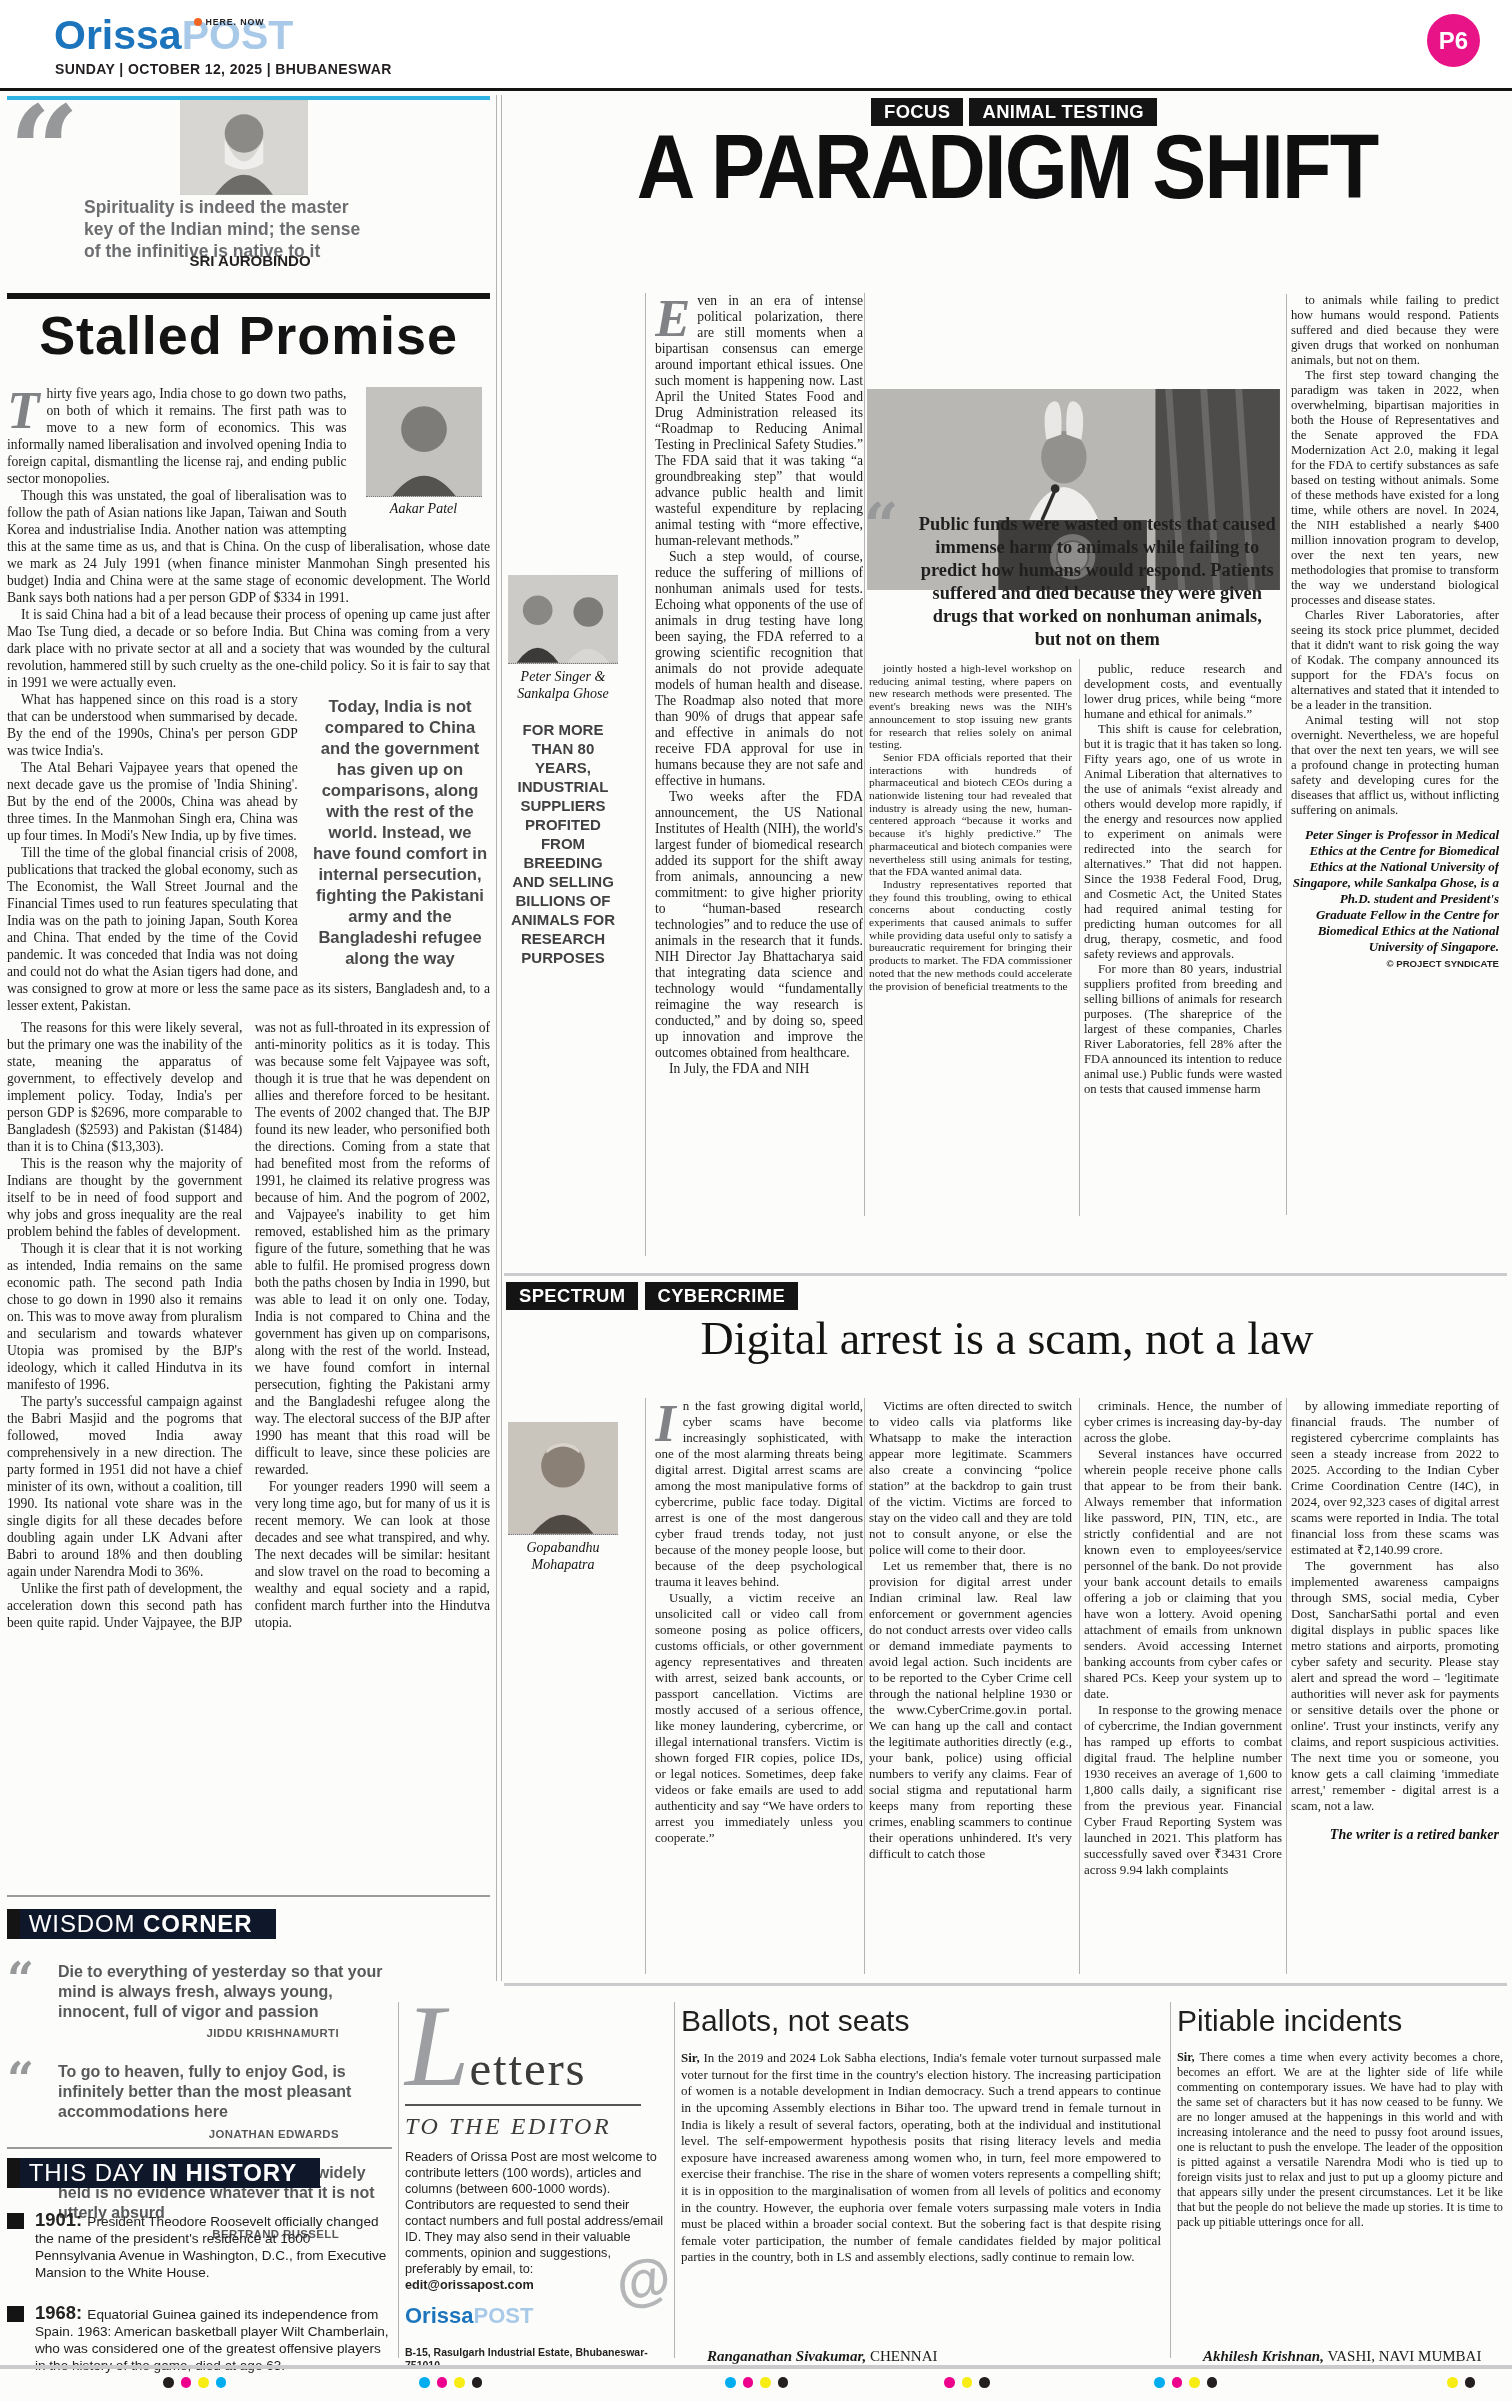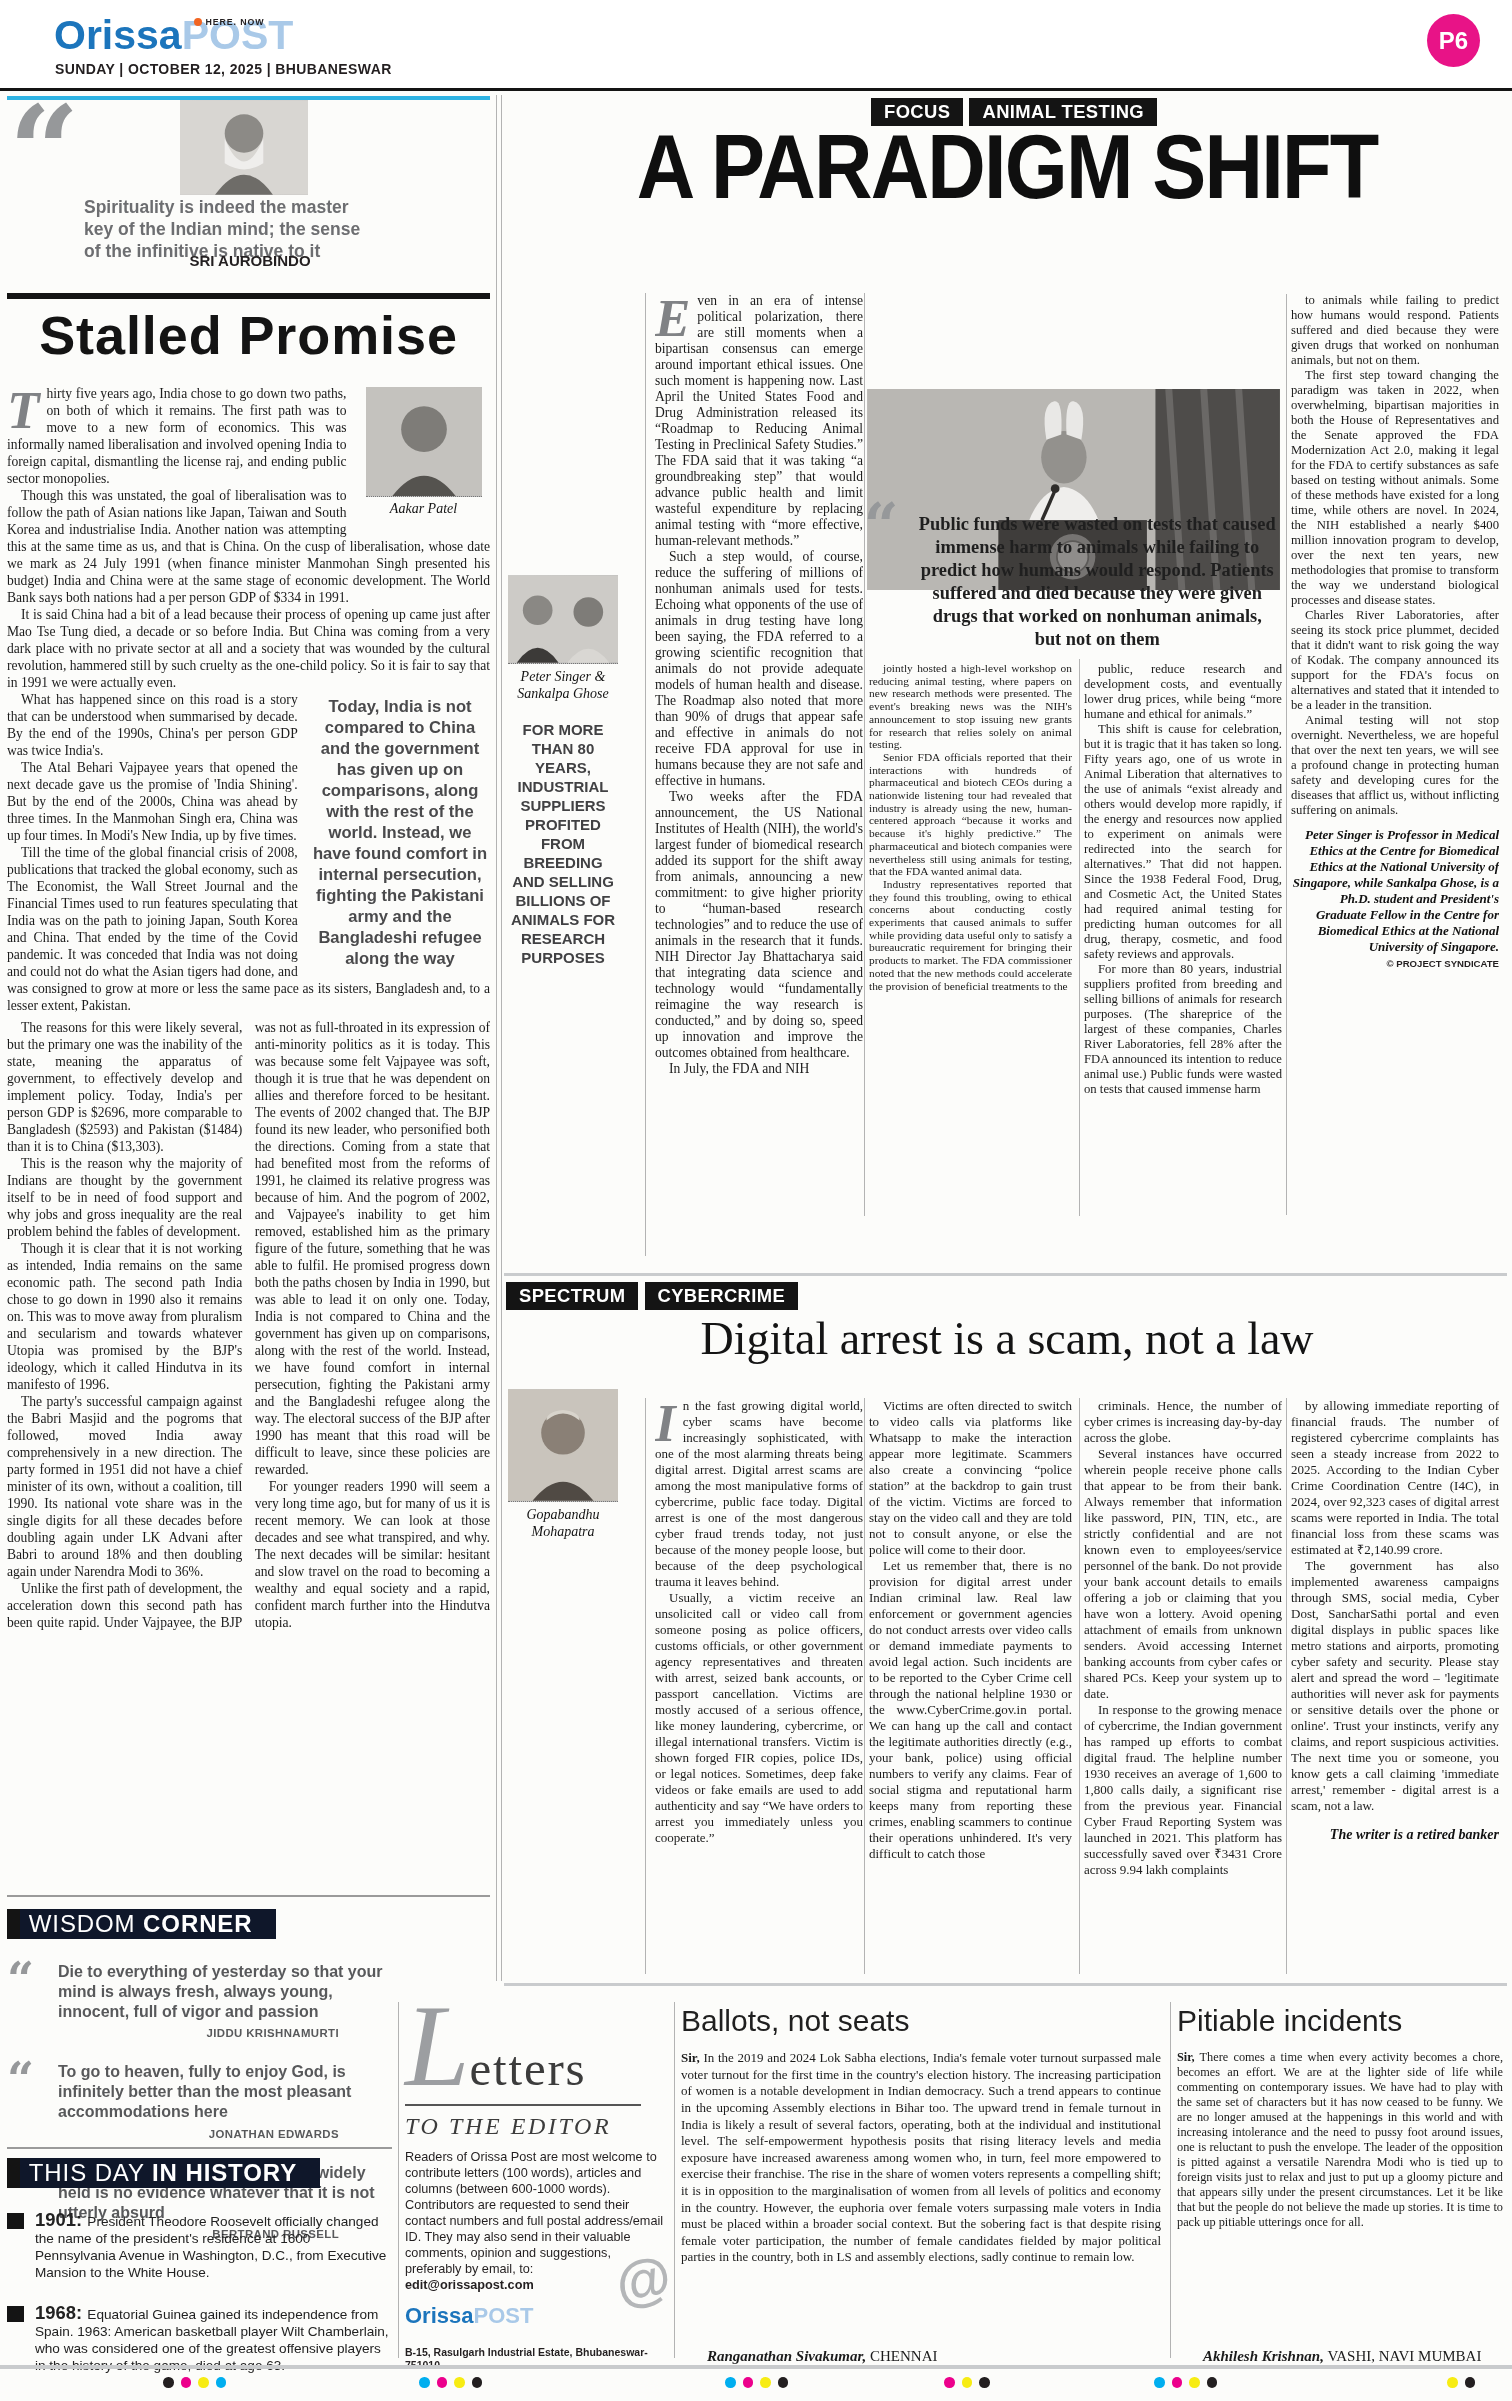--- a/index.html
+++ b/index.html
@@ -248,21 +248,21 @@
     <div class="bio">Peter Singer is Professor in Medical Ethics at the Centre for Biomedical Ethics at the National University of Singapore, while Sankalpa Ghose, is a Ph.D. student and President's Graduate Fellow in the Centre for Biomedical Ethics at the National University of Singapore.</div>
     <div class="credit">© PROJECT SYNDICATE</div>
   </div>
 
   <div class="hrule" style="left:504px;top:1273px;width:1003px;height:2.6px;background:#c9cbcd;"></div>
   <div class="tagrow" style="left:506px;top:1282px;">
     <span class="tag">SPECTRUM</span><span class="tag">CYBERCRIME</span>
   </div>
   <div class="cy-headline">Digital arrest is a scam, not a law</div>
 
-  <div class="rail" style="left:506px;top:1389px;">
+  <div class="rail" style="left:506px;top:1422px;">
     <div class="rail-photo ph" style="height:112px;">
       <svg width="110" height="112" viewBox="0 0 126 128">
           <rect width="126" height="128" fill="#c9c4bc"></rect>
           <circle cx="63" cy="50" r="25" fill="#8a8076"></circle>
           <path d="M28 128 Q63 84 98 128 Z" fill="#504a44"></path>
           <path d="M44 36 Q63 20 82 36 Q82 26 63 24 Q44 26 44 36 Z" fill="#d8d4cc"></path>
         </svg>
     </div>
     <div class="photo-caption">Gopabandhu Mohapatra</div>
   </div>

